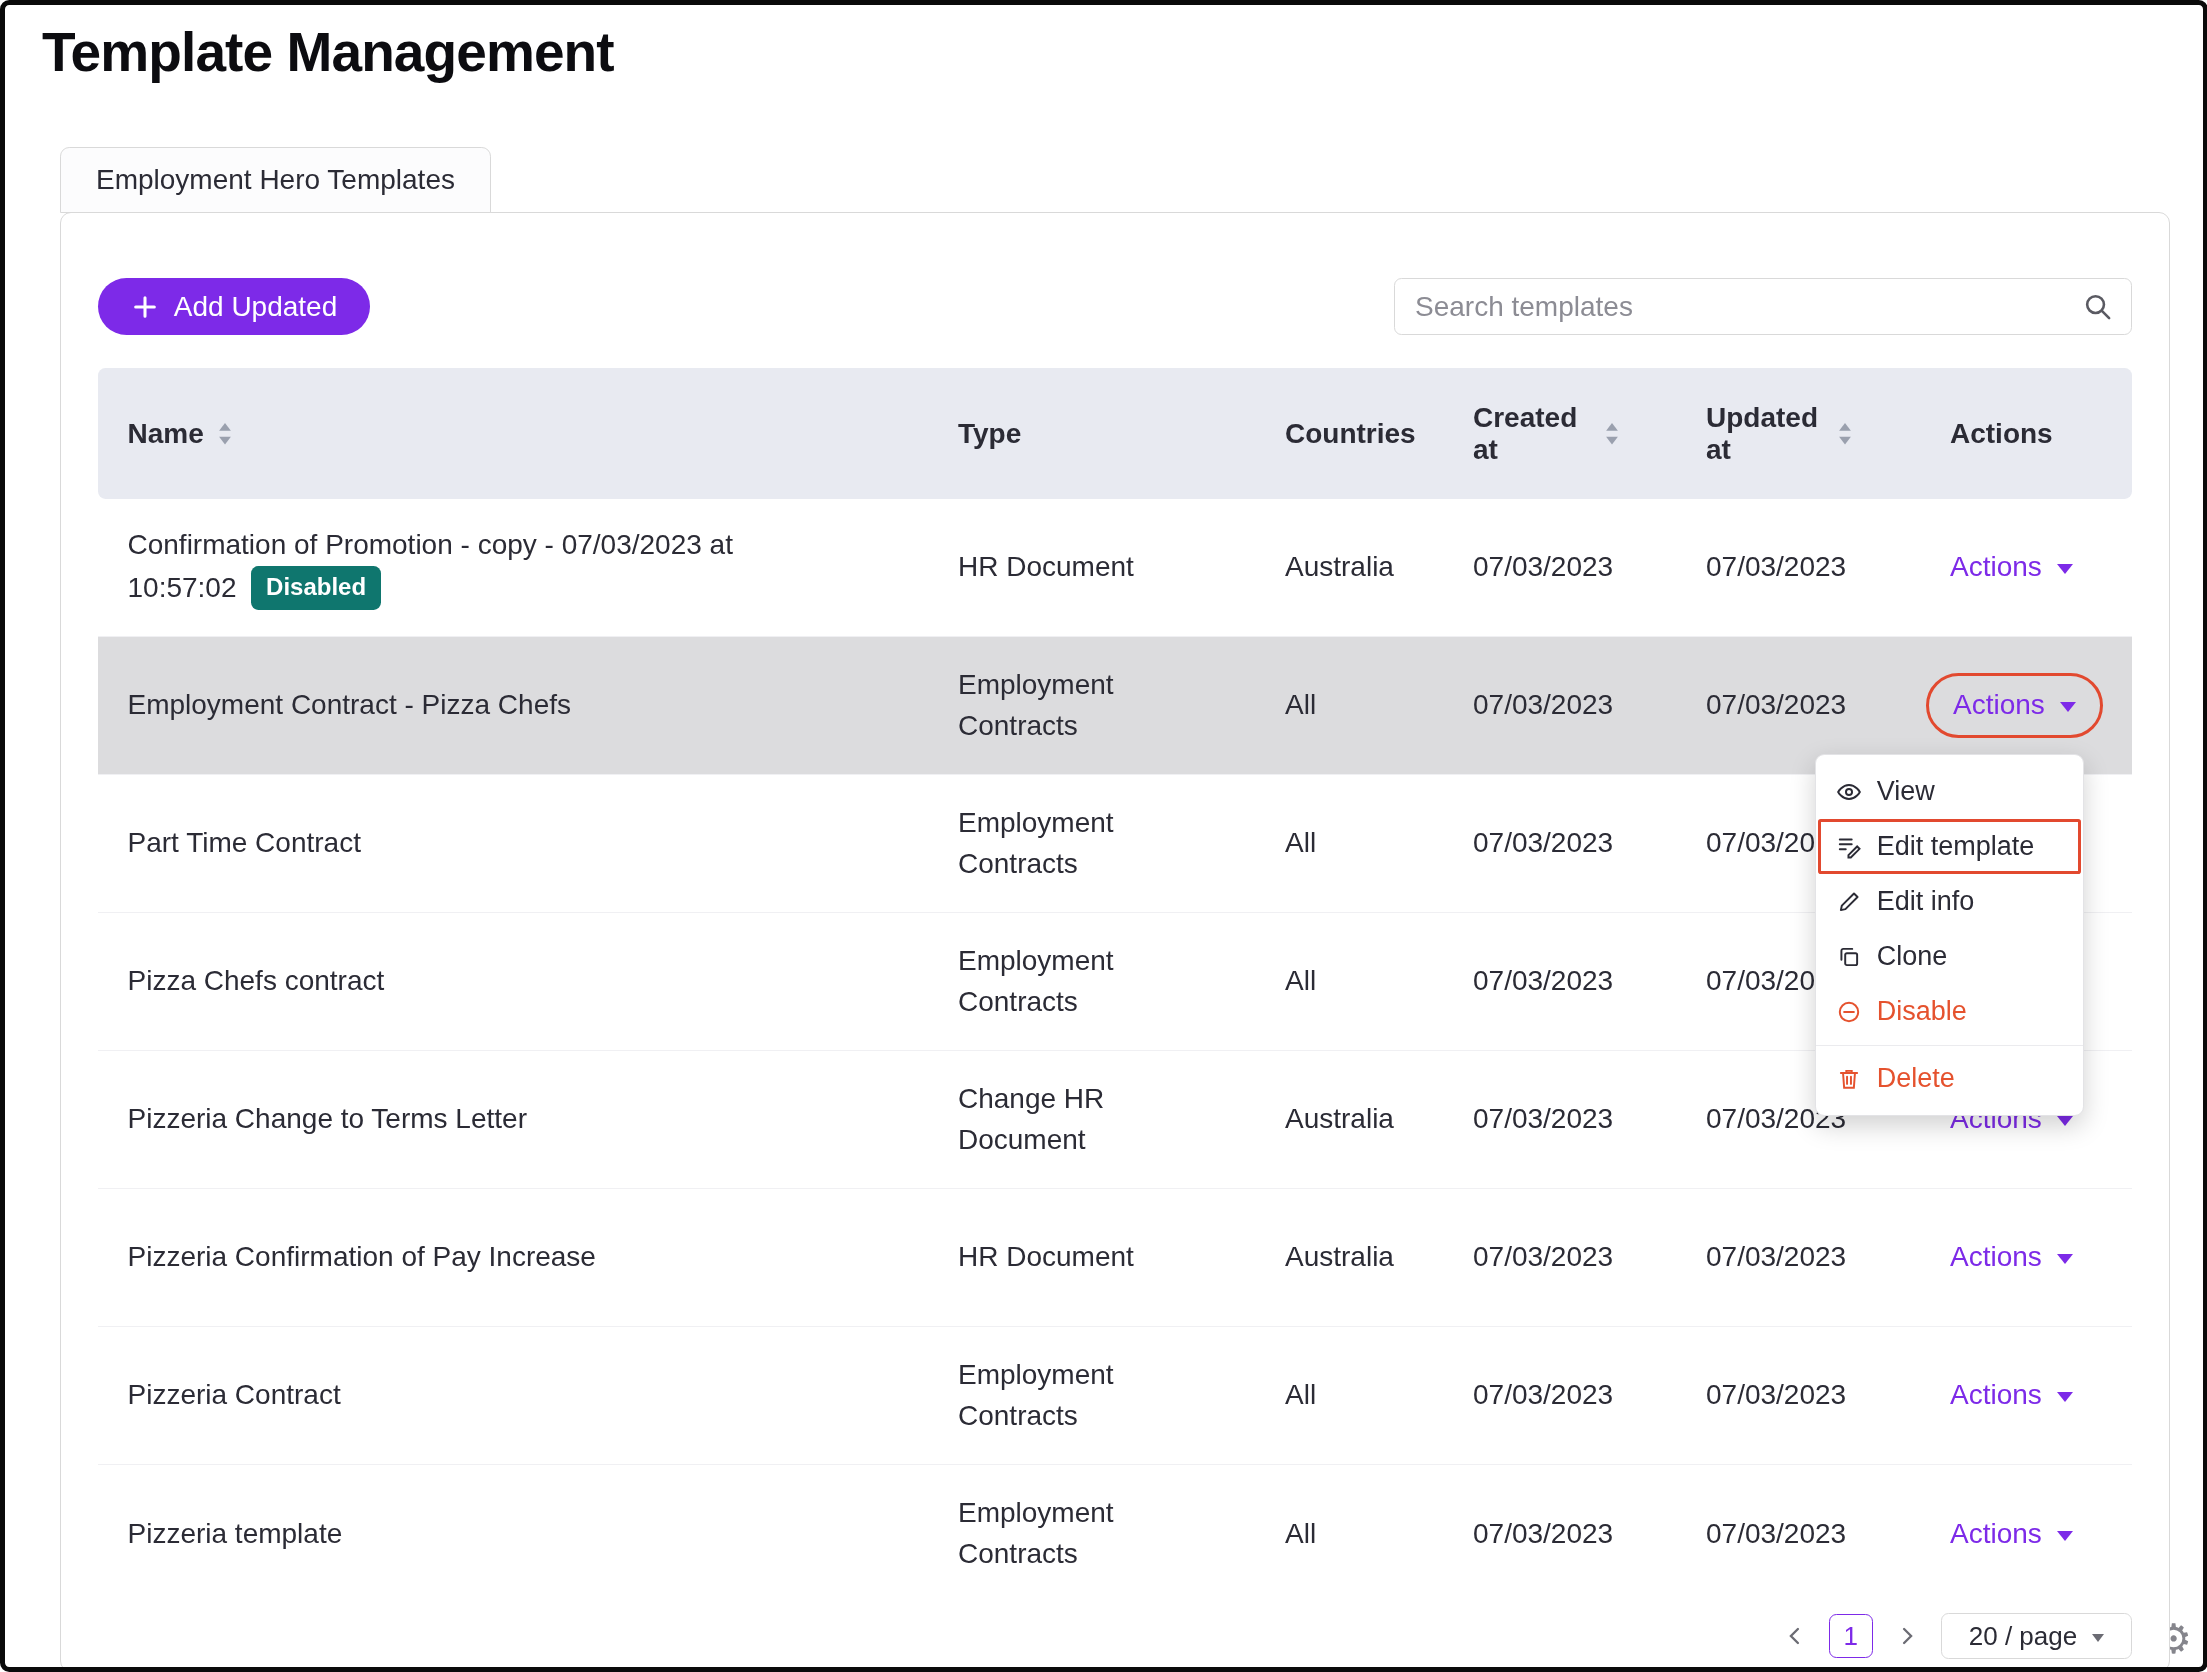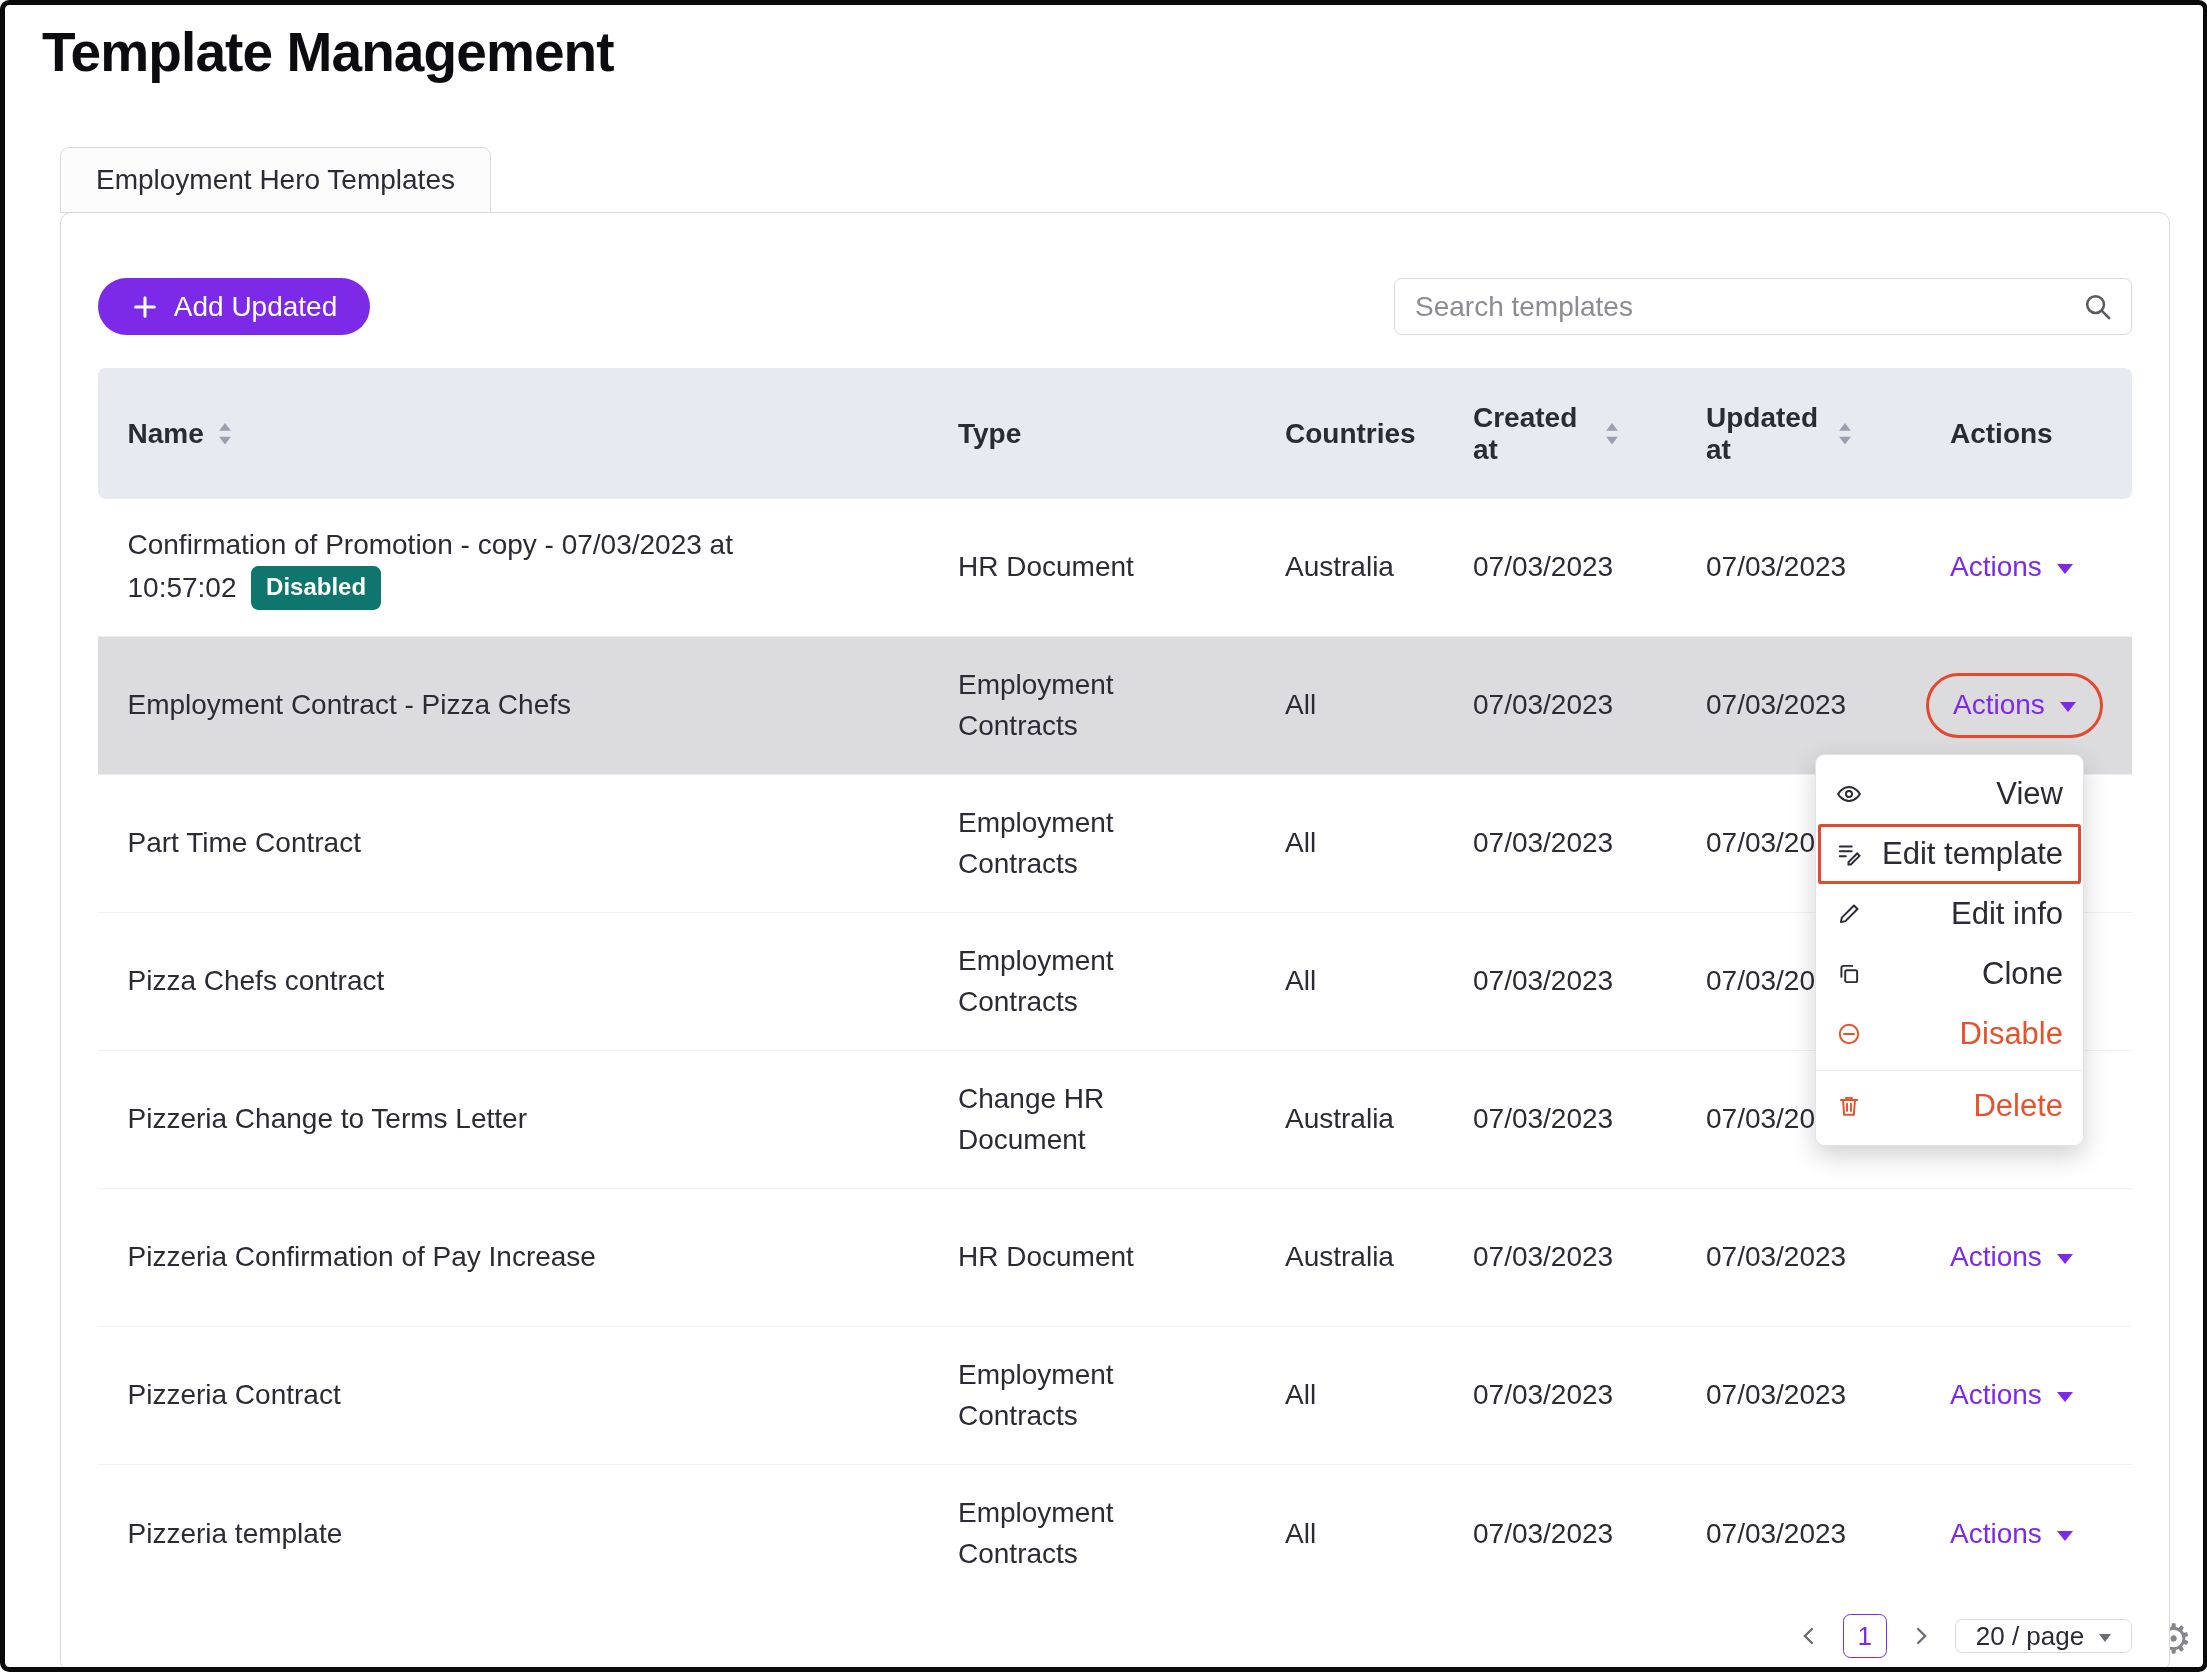--- a/index.html
+++ b/index.html
@@ -80,42 +80,42 @@
     padding:9.2px 24px; margin:-9.2px -24px;
   }
   
   .menu {
     position:absolute; left:1754px; top:541px; width:269px; z-index:10;
     background:#fff; border:0.9px solid #e3e3e6; border-radius:9.2px;
     box-shadow:0 9.2px 26px rgba(0,0,0,0.18); padding:9.2px 0;
   }
   .menu-item {
     position:relative; display:flex; align-items:center; gap:14.8px;
-    padding:12px 20px; font-size:31px; color:#2b2b35; cursor:pointer; white-space:nowrap;justify-content:space-between;
+    padding:12px 20px; font-size:27px; color:#2b2b35; cursor:pointer; white-space:nowrap;
   }
   .menu-item.danger { color:var(--danger,#e5522e); }
   .menu-item svg { flex:0 0 auto; }
   .menu-divider { border-top:1.8px solid #ebebee; margin:5.5px 0; }
   .annotation-rect {
     position:absolute; inset:0 1.8px; border:3.7px solid var(--annotation,#e2492f);
     border-radius:2.8px; pointer-events:none;
   }
   
   .pagination {
     display:flex; align-items:center; justify-content:flex-end; gap:20px;
     margin-top:9.2px; height:48px;
   }
   .pag-chevron { display:inline-flex; align-items:center; color:#6b6b73; cursor:pointer; }
   .pag-page {
     width:44px; height:44px; display:flex; align-items:center; justify-content:center;
     border:1.8px solid var(--accent,#7d2ae8); border-radius:7.4px; color:var(--accent,#7d2ae8);
     font-size:26px; cursor:pointer;
   }
   .pag-size {
-    height:34px; display:flex; align-items:center; gap:14.8px; padding:0 20px;
+    height:46px; display:flex; align-items:center; gap:14.8px; padding:0 27px;
     border:1.8px solid #d9d9d9; border-radius:7.4px; font-size:26px; color:#2b2b35; cursor:pointer;
   }
   .pag-size .caret-sm {
     width:0; height:0; border-left:6.5px solid transparent; border-right:6.5px solid transparent;
     border-top:8.3px solid #6b6b73; display:inline-block; margin-top:3.7px;
   }
   .gear { position:absolute; right:11px; bottom:7.4px; font-size:41px; color:#85858c; cursor:pointer; line-height:1; }
 </style>
 </head>
 <body>

